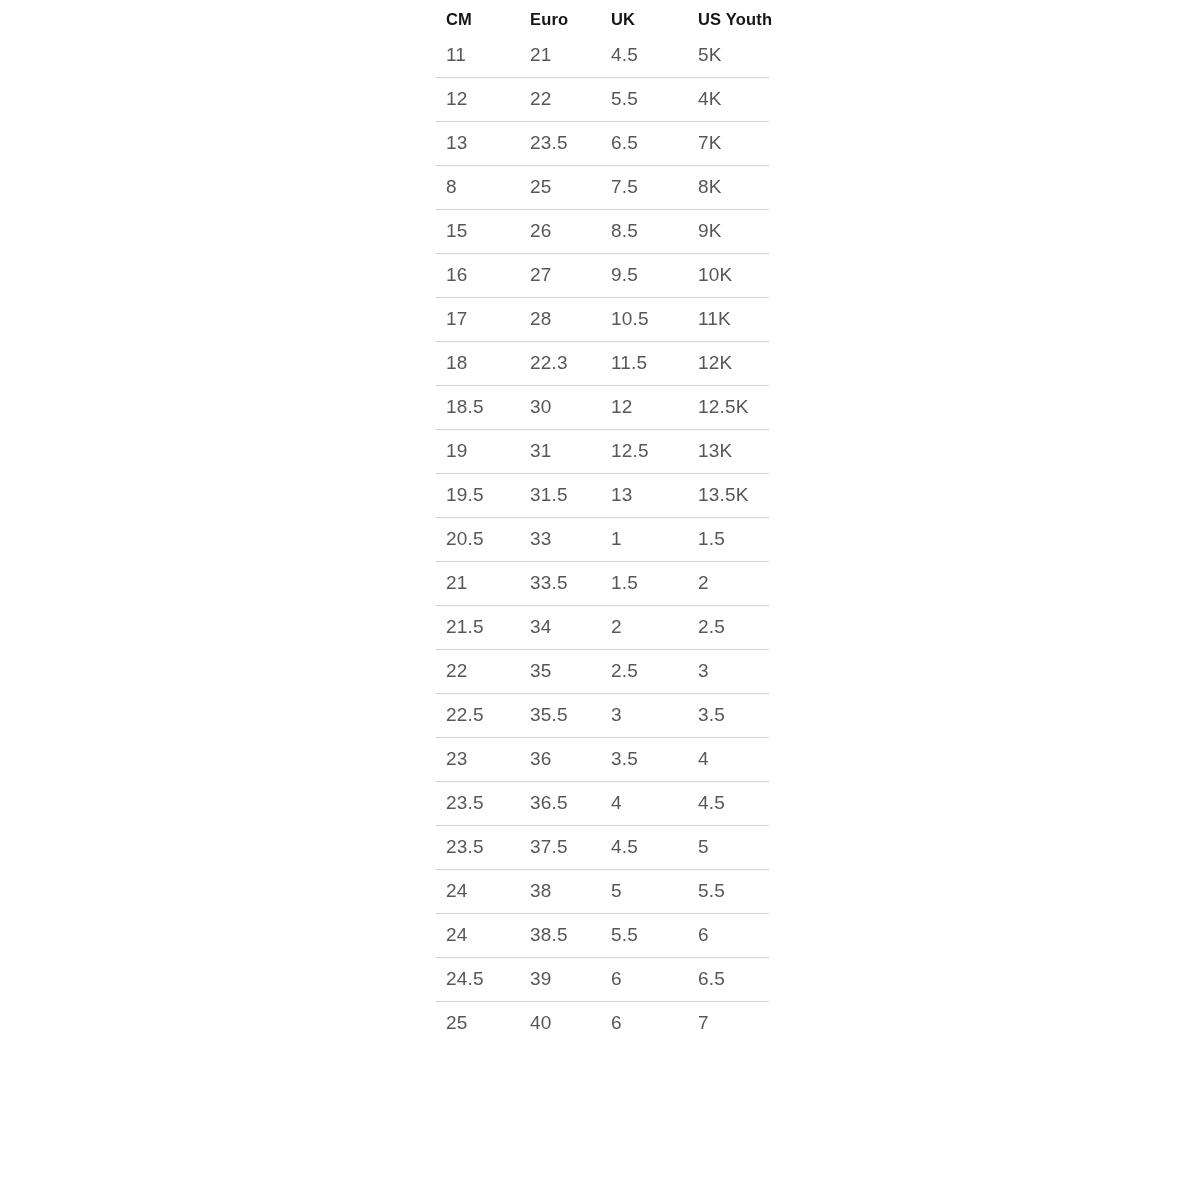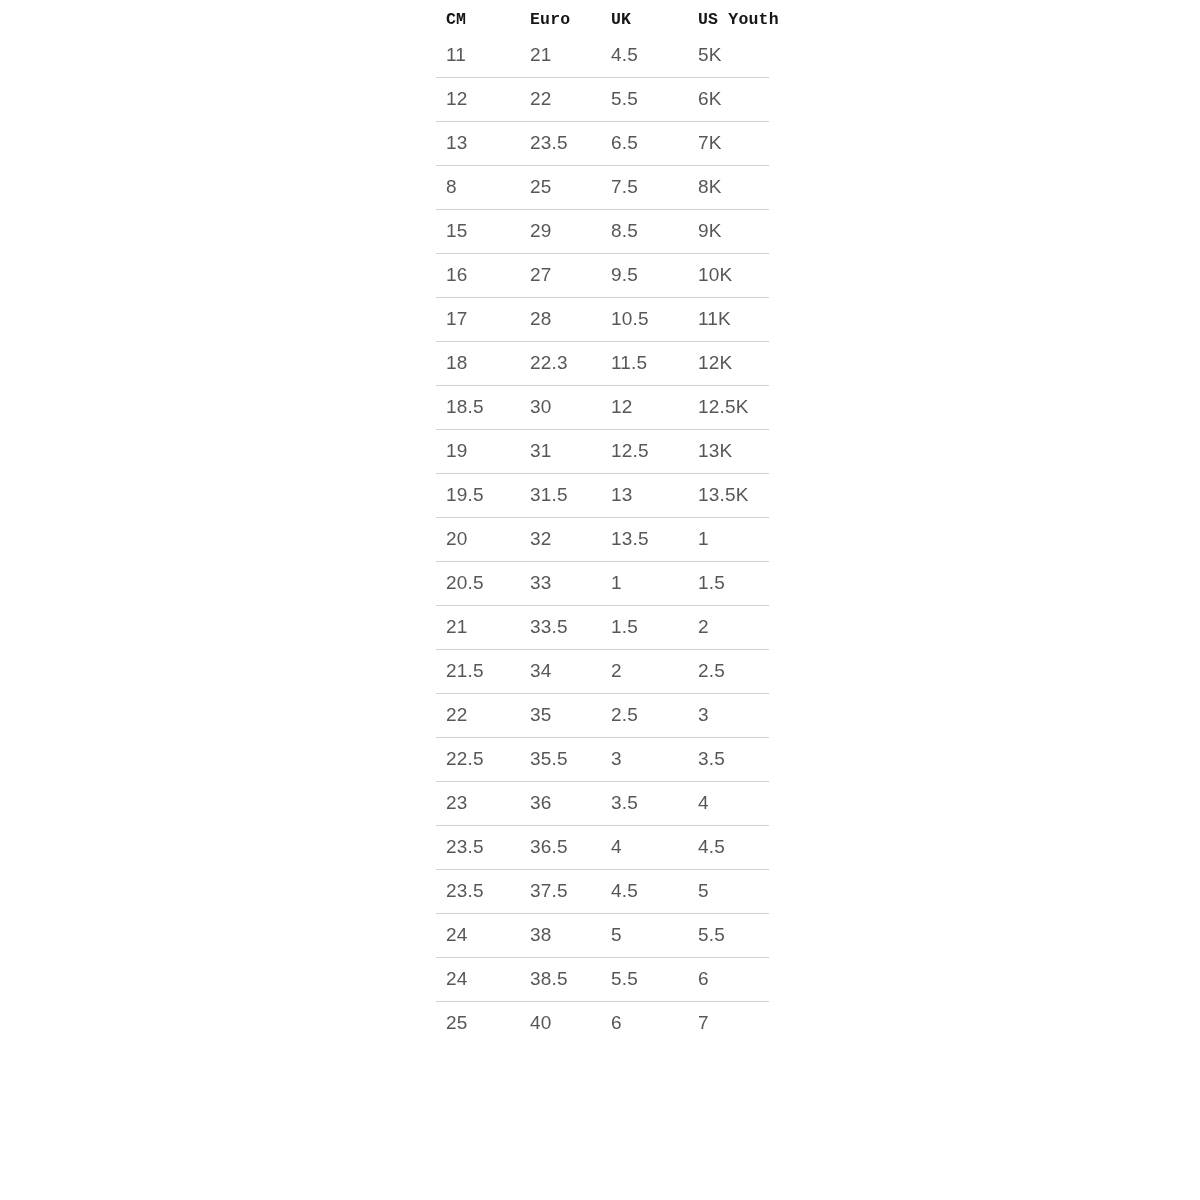--- a/index.html
+++ b/index.html
@@ -33,21 +33,20 @@
   table.size-chart th {
     height: 33px;
     padding: 6px 0 0 10px;
     text-align: left;
     vertical-align: middle;
     font-size: 16.5px;
     font-weight: 700;
     letter-spacing: 0.2px;
     color: var(--header-text);
     white-space: nowrap;
-    font-family: Liberation Mono, monospace;
   }
   table.size-chart td {
     height: 44px;
     padding: 0 0 0 10px;
     text-align: left;
     vertical-align: middle;
     font-size: 19px;
     font-weight: 400;
     letter-spacing: 0.2px;
     color: var(--cell-text);
@@ -83,37 +82,37 @@
         <tr>
           <td>11</td>
           <td>21</td>
           <td>4.5</td>
           <td>5K</td>
         </tr>
         <tr>
           <td>12</td>
           <td>22</td>
           <td>5.5</td>
-          <td>6K</td>
+          <td>4K</td>
         </tr>
         <tr>
           <td>13</td>
           <td>23.5</td>
           <td>6.5</td>
           <td>7K</td>
         </tr>
         <tr>
           <td>8</td>
           <td>25</td>
           <td>7.5</td>
           <td>8K</td>
         </tr>
         <tr>
           <td>15</td>
-          <td>29</td>
+          <td>26</td>
           <td>8.5</td>
           <td>9K</td>
         </tr>
         <tr>
           <td>16</td>
           <td>27</td>
           <td>9.5</td>
           <td>10K</td>
         </tr>
         <tr>
@@ -140,26 +139,20 @@
           <td>12.5</td>
           <td>13K</td>
         </tr>
         <tr>
           <td>19.5</td>
           <td>31.5</td>
           <td>13</td>
           <td>13.5K</td>
         </tr>
         <tr>
-          <td>20</td>
-          <td>32</td>
-          <td>13.5</td>
-          <td>1</td>
-        </tr>
-        <tr>
           <td>20.5</td>
           <td>33</td>
           <td>1</td>
           <td>1.5</td>
         </tr>
         <tr>
           <td>21</td>
           <td>33.5</td>
           <td>1.5</td>
           <td>2</td>
@@ -204,20 +197,26 @@
           <td>24</td>
           <td>38</td>
           <td>5</td>
           <td>5.5</td>
         </tr>
         <tr>
           <td>24</td>
           <td>38.5</td>
           <td>5.5</td>
           <td>6</td>
+        </tr>
+        <tr>
+          <td>24.5</td>
+          <td>39</td>
+          <td>6</td>
+          <td>6.5</td>
         </tr>
         <tr>
           <td>25</td>
           <td>40</td>
           <td>6</td>
           <td>7</td>
         </tr>
       </tbody>
   </table>
 </div>

